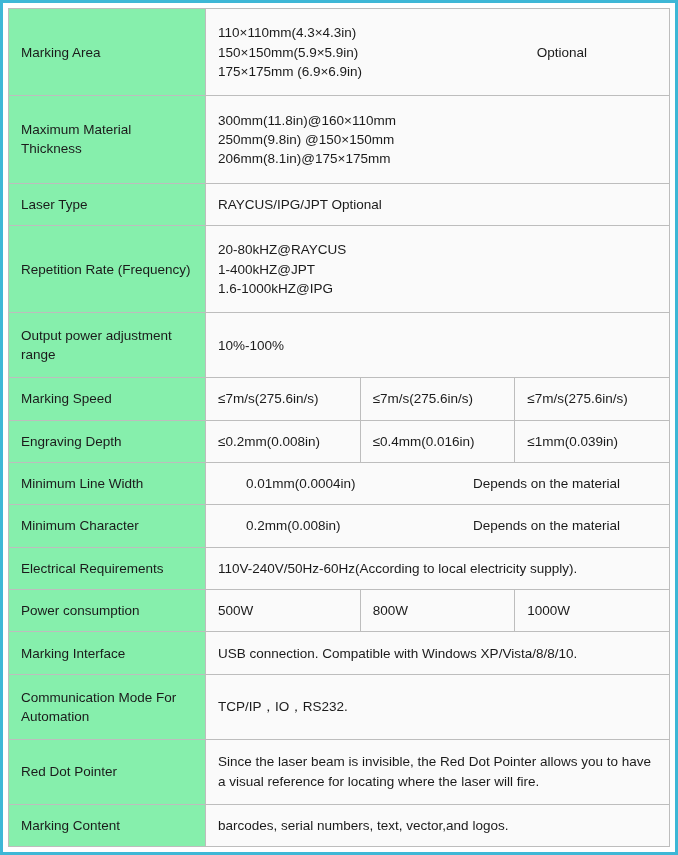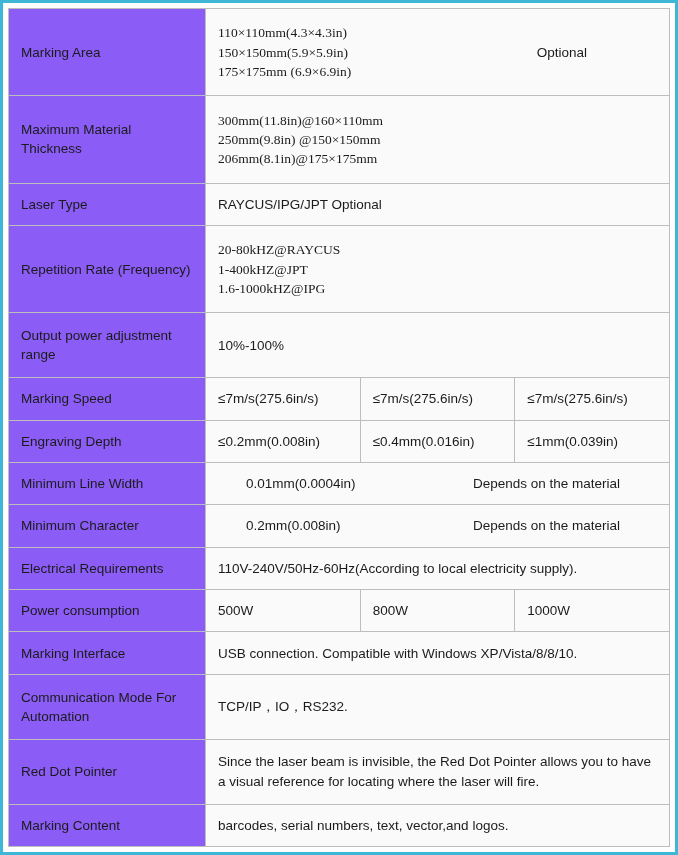--- a/index.html
+++ b/index.html
@@ -31,34 +31,33 @@
   table.spec td {
     border: 1px solid #bdbdbd;
     padding: 8px 12px;
     font-size: 13.5px;
     line-height: 1.42;
     vertical-align: middle;
     color: #1b1b1b;
   }
   td.label {
     width: 172px;
-    background: #8b5cf6;
+    background: #86efac;
     font-size: 13.5px;
     padding-left: 14px;
   }
   td.value {
     background: #fafafa;
   }
   td.value-pad {
     padding-left: 14px;
   }
   .line {
     display: block;
     white-space: pre;
-    font-family: Liberation Serif, serif;
   }
   .opt-row {
     display: flex;
     align-items: center;
     justify-content: space-between;
   }
   .opt-left .line {
     display: block;
   }
   .opt-right {

